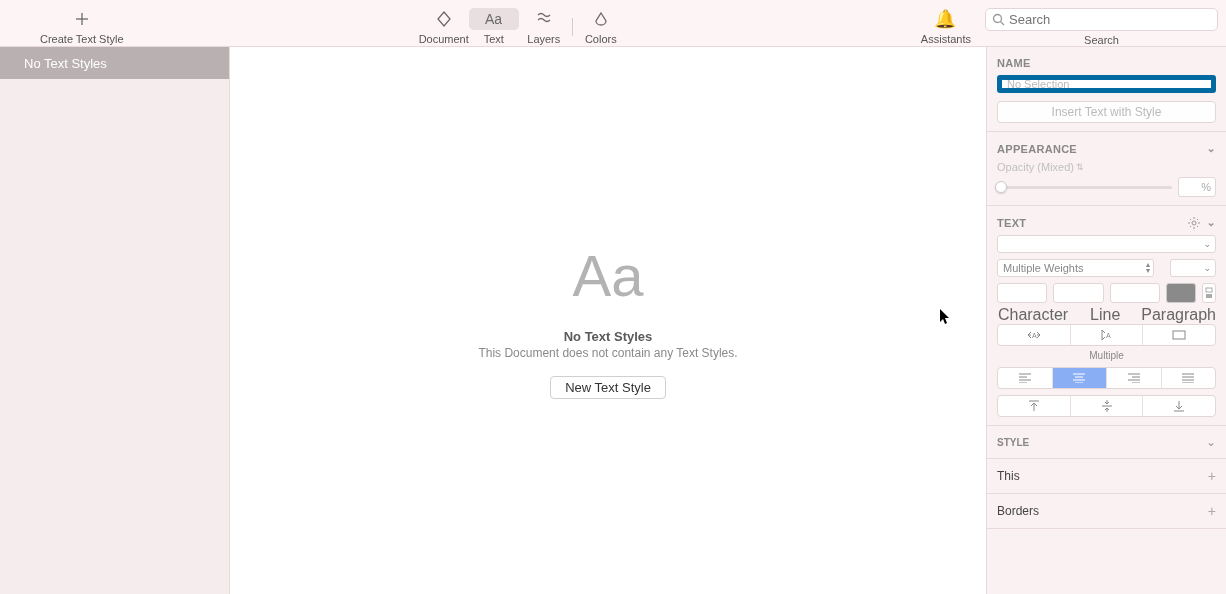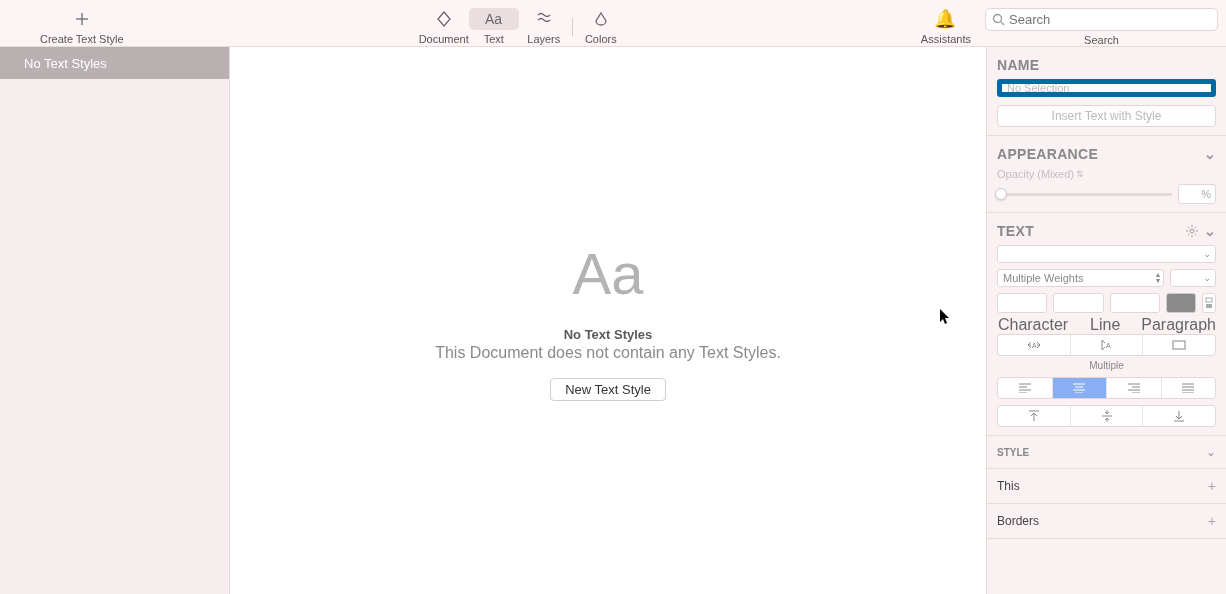--- a/index.html
+++ b/index.html
@@ -27,40 +27,40 @@
   .search-label { font-size: 11px; color: #555; text-align:center; width:233px; margin-right:8px;}
   .tb-right { display:flex; flex-direction:column; gap:3px; align-items:center;}
   
   .main { display: flex; height: 547px; }
   .sidebar { width: 230px; background: #f5eced; border-right: 1px solid #e8dadb; }
   .side-item { height: 32px; display: flex; align-items: center; padding-left: 24px; font-size: 13px; color: #fff; background: #b8b0b1; font-weight: 500;}
   
   .canvas { flex: 1; background: #fff; display: flex; flex-direction: column; align-items: center; justify-content: center; position: relative; }
   .big-aa { font-size: 58px; color: #b3b3b3; font-weight: 400; margin-bottom: 20px; }
   .empty-title { font-size: 13px; font-weight: 600; color: #5a5a5a; margin-bottom: 2px; }
-  .empty-sub { font-size: 16px; color: #8a8a8a; margin-bottom: 16px; }
+  .empty-sub { font-size: 12px; color: #8a8a8a; margin-bottom: 16px; }
   .pill-btn { padding: 3px 14px; border: 1px solid #d0d0d0; border-radius: 4px; background: #fff; font-size: 13px; color: #333; cursor: pointer; }
   .cursor { position: absolute; left: 710px; top: 262px; font-size: 15px; color: #000;}
   
   .inspector { width: 240px; background: #faf1f2; border-left: 1px solid #e8dadb; overflow: hidden; font-size: 11px; color: #555; }
   .insp-section { padding: 10px 10px 8px 10px; border-bottom: 1px solid #e8dadb; }
-  .insp-header { font-size: 14px; font-weight: 600; color: #888; letter-spacing: 0.3px; margin-bottom: 6px; display: flex; align-items: center; justify-content: space-between;}
+  .insp-header { font-size: 11px; font-weight: 600; color: #888; letter-spacing: 0.3px; margin-bottom: 6px; display: flex; align-items: center; justify-content: space-between;}
   .insp-input { width: 100%; height: 18px; border: 5px solid #0369a1; border-radius: 3px; background: #fff; padding: 0 5px; font-size: 11px; color: #aaa; }
   .insp-input::placeholder { color: #bbb; }
   .insert-btn { width: 100%; height: 22px; border: 1px solid #e3d6d7; border-radius: 4px; background: #fefefe; color: #bbb; font-size: 12px; margin-top: 8px; }
   
   .appearance-label { font-size: 11px; color: #c0c0c0; display:flex; align-items:center; gap:2px;}
   .slider-row { display: flex; align-items: center; gap: 6px; margin-top: 4px; }
   .slider-track { flex: 1; height: 3px; background: #e4dadb; border-radius: 2px; position: relative; }
   .slider-thumb { width: 12px; height: 12px; background: #fff; border: 1px solid #ccc; border-radius: 50%; position: absolute; left: -2px; top: -5px; box-shadow: 0 1px 2px rgba(0,0,0,0.15);}
   .pct-box { width: 38px; height: 20px; border: 1px solid #e3d6d7; border-radius: 3px; background: #fff; display: flex; align-items: center; justify-content: flex-end; padding-right: 4px; color: #aaa; font-size: 11px;}
   
   .font-select { width: 100%; height: 18px; border: 1px solid #e3d6d7; border-radius: 3px; background: #fff; position: relative; }
   .chev { position: absolute; right: 4px; top: 3px; color: #888; font-size: 9px;}
-  .weight-row { display: flex; gap: 6px; margin-top: 6px; }
+  .weight-row { display: flex; gap: 16px; margin-top: 6px; }
   .weight-sel { flex: 1; height: 18px; border: 1px solid #e3d6d7; border-radius: 3px; background: #fff; padding: 0 5px; font-size: 11px; color: #888; position: relative; display:flex; align-items:center;}
   .stepper { position: absolute; right: 3px; top: 2px; color: #888; font-size: 8px; line-height: 6px; display:flex; flex-direction:column;}
   .size-sel { width: 46px; height: 18px; border: 1px solid #e3d6d7; border-radius: 3px; background: #fff; position: relative;}
   
   .four-boxes { display: flex; gap: 6px; margin-top: 6px; }
   .small-box { flex: 1; height: 20px; border: 1px solid #e3d6d7; border-radius: 3px; background: #fff; }
   .color-box { width: 30px; height: 20px; background: #8a8a8a; border-radius: 3px; border:1px solid #ccc; }
   .swatch-extra { width: 14px; height: 20px; border: 1px solid #e3d6d7; border-radius: 3px; background: #fff; display:flex; align-items:center; justify-content:center; color:#aaa;}
   .box-labels { display: flex; margin-top: 3px; font-size: 16px; color: #666; }
   .box-labels span:nth-child(1){ flex:1; text-align:center;}

